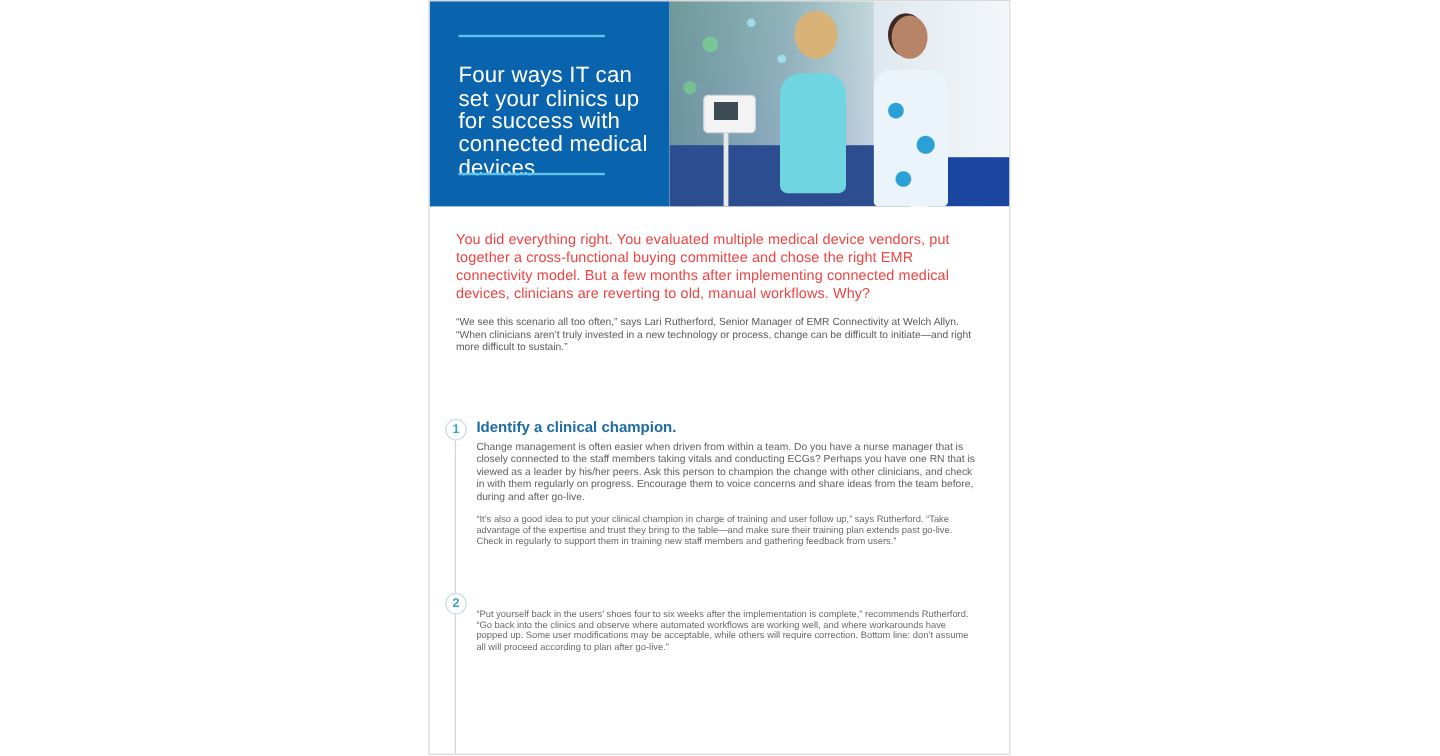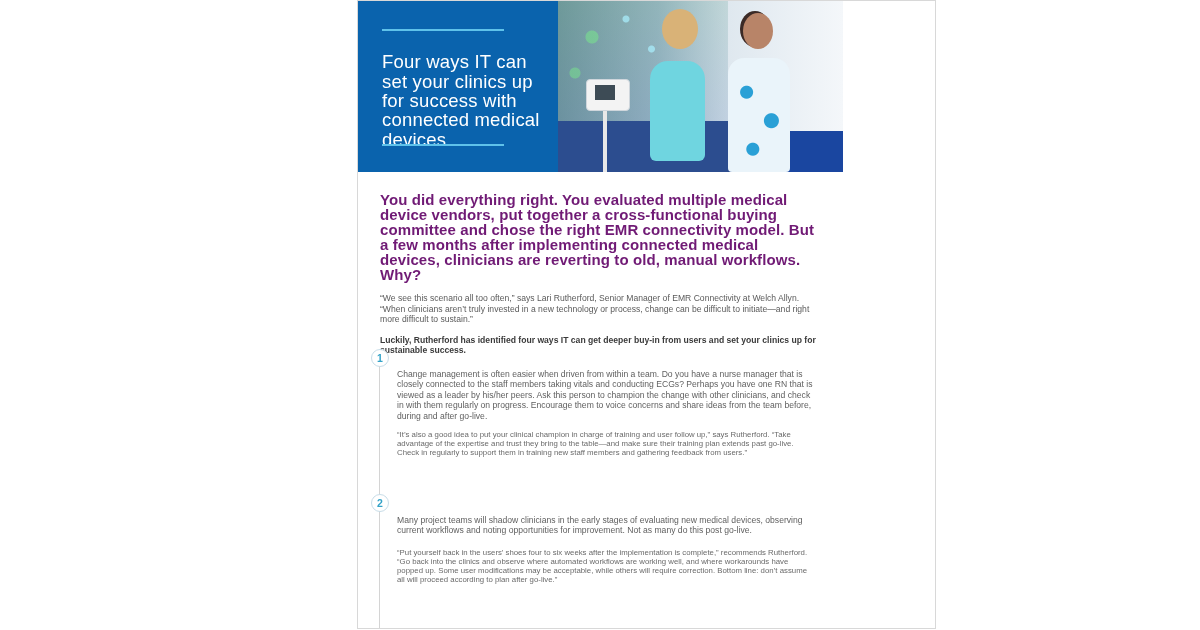--- a/index.html
+++ b/index.html
@@ -8,21 +8,21 @@
       width: 1200px;
       height: 630px;
       background: #ffffff;
       overflow: hidden;
       font-family: "Liberation Sans", sans-serif;
     }
     .page {
       position: absolute;
       left: 357px;
       top: 0;
-      width: 579px;
+      width: 485px;
       height: 629px;
       border: 1px solid #d8d8d8;
       background: #ffffff;
       box-sizing: border-box;
       overflow: hidden;
     }
     .hero {
       position: absolute;
       left: 0;
       top: 0;
@@ -137,24 +137,24 @@
       background: #e8e8e8;
     }
 
     .content {
       position: absolute;
       left: 22px;
       top: 191px;
       width: 440px;
     }
     .lead {
-      color: #701a75;
-      font-size: 15px;
+      color: #ef4444;
+      font-size: 12px;
       line-height: 15px;
-      font-weight: bold;
+      font-weight: normal;
       margin: 0;
       letter-spacing: 0.1px;
     }
     .quote-intro {
       margin: 11px 0 0 0;
       color: #5a5a5a;
       font-size: 8.6px;
       line-height: 10.5px;
     }
     .luckily {
@@ -194,21 +194,21 @@
       width: 418px;
     }
     .step-title {
       margin: 0;
       color: #1e6ca6;
       font-size: 12.5px;
       line-height: 15px;
       font-weight: bold;
     }
     .step-body {
-      margin: 20px 0 0 0;
+      margin: 3px 0 0 0;
       color: #5f5f5f;
       font-size: 8.6px;
       line-height: 10.4px;
     }
     .step-quote {
       margin: 9px 0 0 0;
       color: #6a6a6a;
       font-size: 7.8px;
       line-height: 9.2px;
     }
@@ -239,30 +239,29 @@
       <div class="photo-nurse">
         <div class="nurse-head"></div>
         <div class="nurse-body"></div>
       </div>
     </div>
   </div>
 
   <div class="content">
     <p class="lead">You did everything right. You evaluated multiple medical device vendors, put together a cross-functional buying committee and chose the right EMR connectivity model. But a few months after implementing connected medical devices, clinicians are reverting to old, manual workflows. Why?</p>
     <p class="quote-intro">“We see this scenario all too often,” says Lari Rutherford, Senior Manager of EMR Connectivity at Welch Allyn. “When clinicians aren’t truly invested in a new technology or process, change can be difficult to initiate—and right more difficult to sustain.”</p>
-    <p class="luckily">Luckily, Rutherford has identified four ways IT can get deeper buy-in from users and set your clinics up for sustainable success.</p>
   </div>
 
   <div class="timeline-line"></div>
 
   <div class="step-num" style="top:348px;">1</div>
   <div class="step" style="top:348px;">
+    <h2 class="step-title">Identify a clinical champion.</h2>
     <p class="step-body">Change management is often easier when driven from within a team. Do you have a nurse manager that is closely connected to the staff members taking vitals and conducting ECGs? Perhaps you have one RN that is viewed as a leader by his/her peers. Ask this person to champion the change with other clinicians, and check in with them regularly on progress. Encourage them to voice concerns and share ideas from the team before, during and after go-live.</p>
     <p class="step-quote">“It’s also a good idea to put your clinical champion in charge of training and user follow up,” says Rutherford. “Take advantage of the expertise and trust they bring to the table—and make sure their training plan extends past go-live. Check in regularly to support them in training new staff members and gathering feedback from users.”</p>
   </div>
 
   <div class="step-num" style="top:493px;">2</div>
   <div class="step" style="top:494px;">
-    <p class="step-body">Many project teams will shadow clinicians in the early stages of evaluating new medical devices, observing current workflows and noting opportunities for improvement. Not as many do this post go-live.</p>
     <p class="step-quote" style="margin-top:12px;">“Put yourself back in the users’ shoes four to six weeks after the implementation is complete,” recommends Rutherford. “Go back into the clinics and observe where automated workflows are working well, and where workarounds have popped up. Some user modifications may be acceptable, while others will require correction. Bottom line: don’t assume all will proceed according to plan after go-live.”</p>
   </div>
 
 </div>
 
 </body></html>

